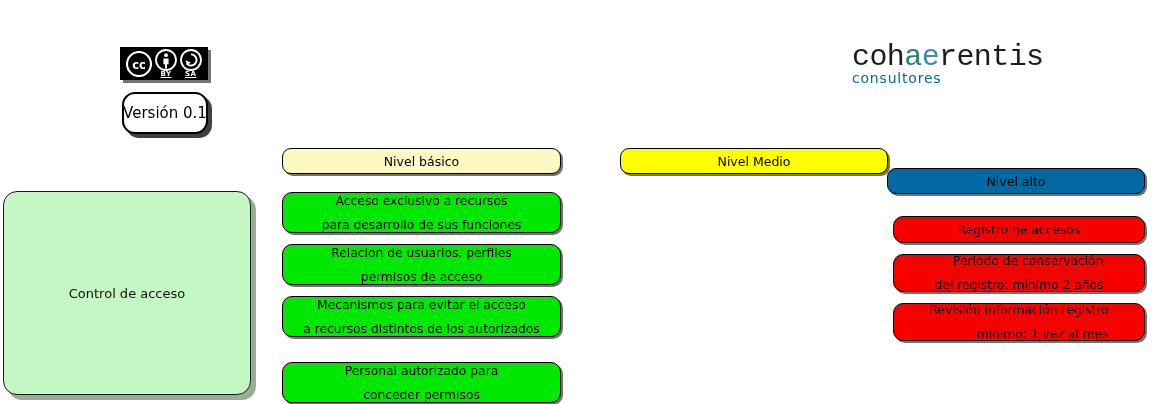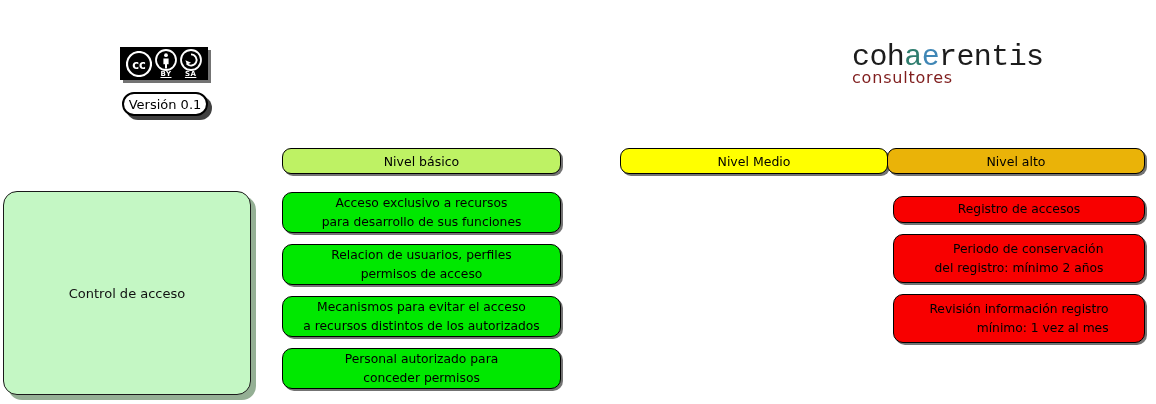--- a/index.html
+++ b/index.html
@@ -56,30 +56,30 @@
     font-family: "DejaVu Sans", "Liberation Sans", sans-serif;
     text-decoration: underline;
   }
 
   
   .version-pill {
     position: absolute;
     left: 122px;
     top: 92px;
     width: 86px;
-    height: 24px;
+    height: 42px;
     background: #ffffff;
     border: 2px solid #000000;
     border-radius: 13px;
     box-shadow: 4px 4px 0 rgba(0,0,0,0.75);
     display: flex;
     align-items: center;
     justify-content: center;
     box-sizing: border-box;
-    font-size: 13px;
+    font-size: 15px;
     color: #000000;
     white-space: nowrap;
   }
 
   
   .logo {
     position: absolute;
     left: 852px;
     top: 42px;
     text-align: left;
@@ -87,23 +87,23 @@
   .logo-word {
     font-size: 30px;
     line-height: 30px;
     letter-spacing: -0.6px;
     color: #1c1c1c;
     font-family: Liberation Mono, monospace;
   }
   .logo-word .lig-a { color: #2f7d6e; }
   .logo-word .lig-e { color: #3f86b5; }
   .logo-sub {
-    font-size: 16px;
+    font-size: 14px;
     line-height: 14px;
-    color: #7f1d1d;
+    color: #0369a1;
     letter-spacing: 0.8px;
     margin-top: -1px;
   }
 
   
   .topic-panel {
     position: absolute;
     left: 3px;
     top: 191px;
     width: 248px;
@@ -135,52 +135,52 @@
     border: 1.5px solid #000000;
     border-radius: 9px;
     box-sizing: border-box;
     display: flex;
     align-items: center;
     justify-content: center;
     font-size: 12.5px;
     color: #000000;
     box-shadow: 2px 2px 0 rgba(0,0,0,0.55);
   }
-  .level-header.green  { background: #bef264; }
+  .level-header.green  { background: #fef9c3; }
   .level-header.yellow { background: #ffff00; }
-  .level-header.red    { background: #eab308; }
+  .level-header.red    { background: #0369a1; margin-top: 20px; }
 
   .item-list {
     margin-top: 18px;
     display: flex;
     flex-direction: column;
   }
   .item-box {
     border: 1.5px solid #000000;
     border-radius: 10px;
     box-sizing: border-box;
     display: flex;
     align-items: center;
     justify-content: center;
     text-align: center;
     font-size: 12.3px;
-    line-height: 19px;
+    line-height: 24px;
     color: #000000;
     box-shadow: 2px 2px 0 rgba(0,0,0,0.55);
     padding: 4px 8px;
   }
   .item-box.green { background: #00e800; }
   .item-box.red   { background: #f80000; text-align: right; }
 
   .col-basico .item-box { height: 41px; margin-bottom: 11px; }
-  .col-basico .item-box:last-child { margin-bottom: 0; }
+  .col-basico .item-box:last-child { margin-bottom: 0; margin-top: 14px; }
 
   .col-alto .item-list { margin-top: 22px; margin-left: 6px; width: 252px; }
   .col-alto .item-box { height: 27px; margin-bottom: 11px; }
-  .col-alto .item-box.tall { height: 49px; }
+  .col-alto .item-box.tall { height: 38px; }
   .col-alto .item-box:last-child { margin-bottom: 0; }
 
   .empty-column-body { min-height: 1px; }
 </style>
 </head>
 <body>
 
 <div class="cc-badge">
   <span class="cc-mark">
     <svg width="26" height="26" viewBox="0 0 26 26">

